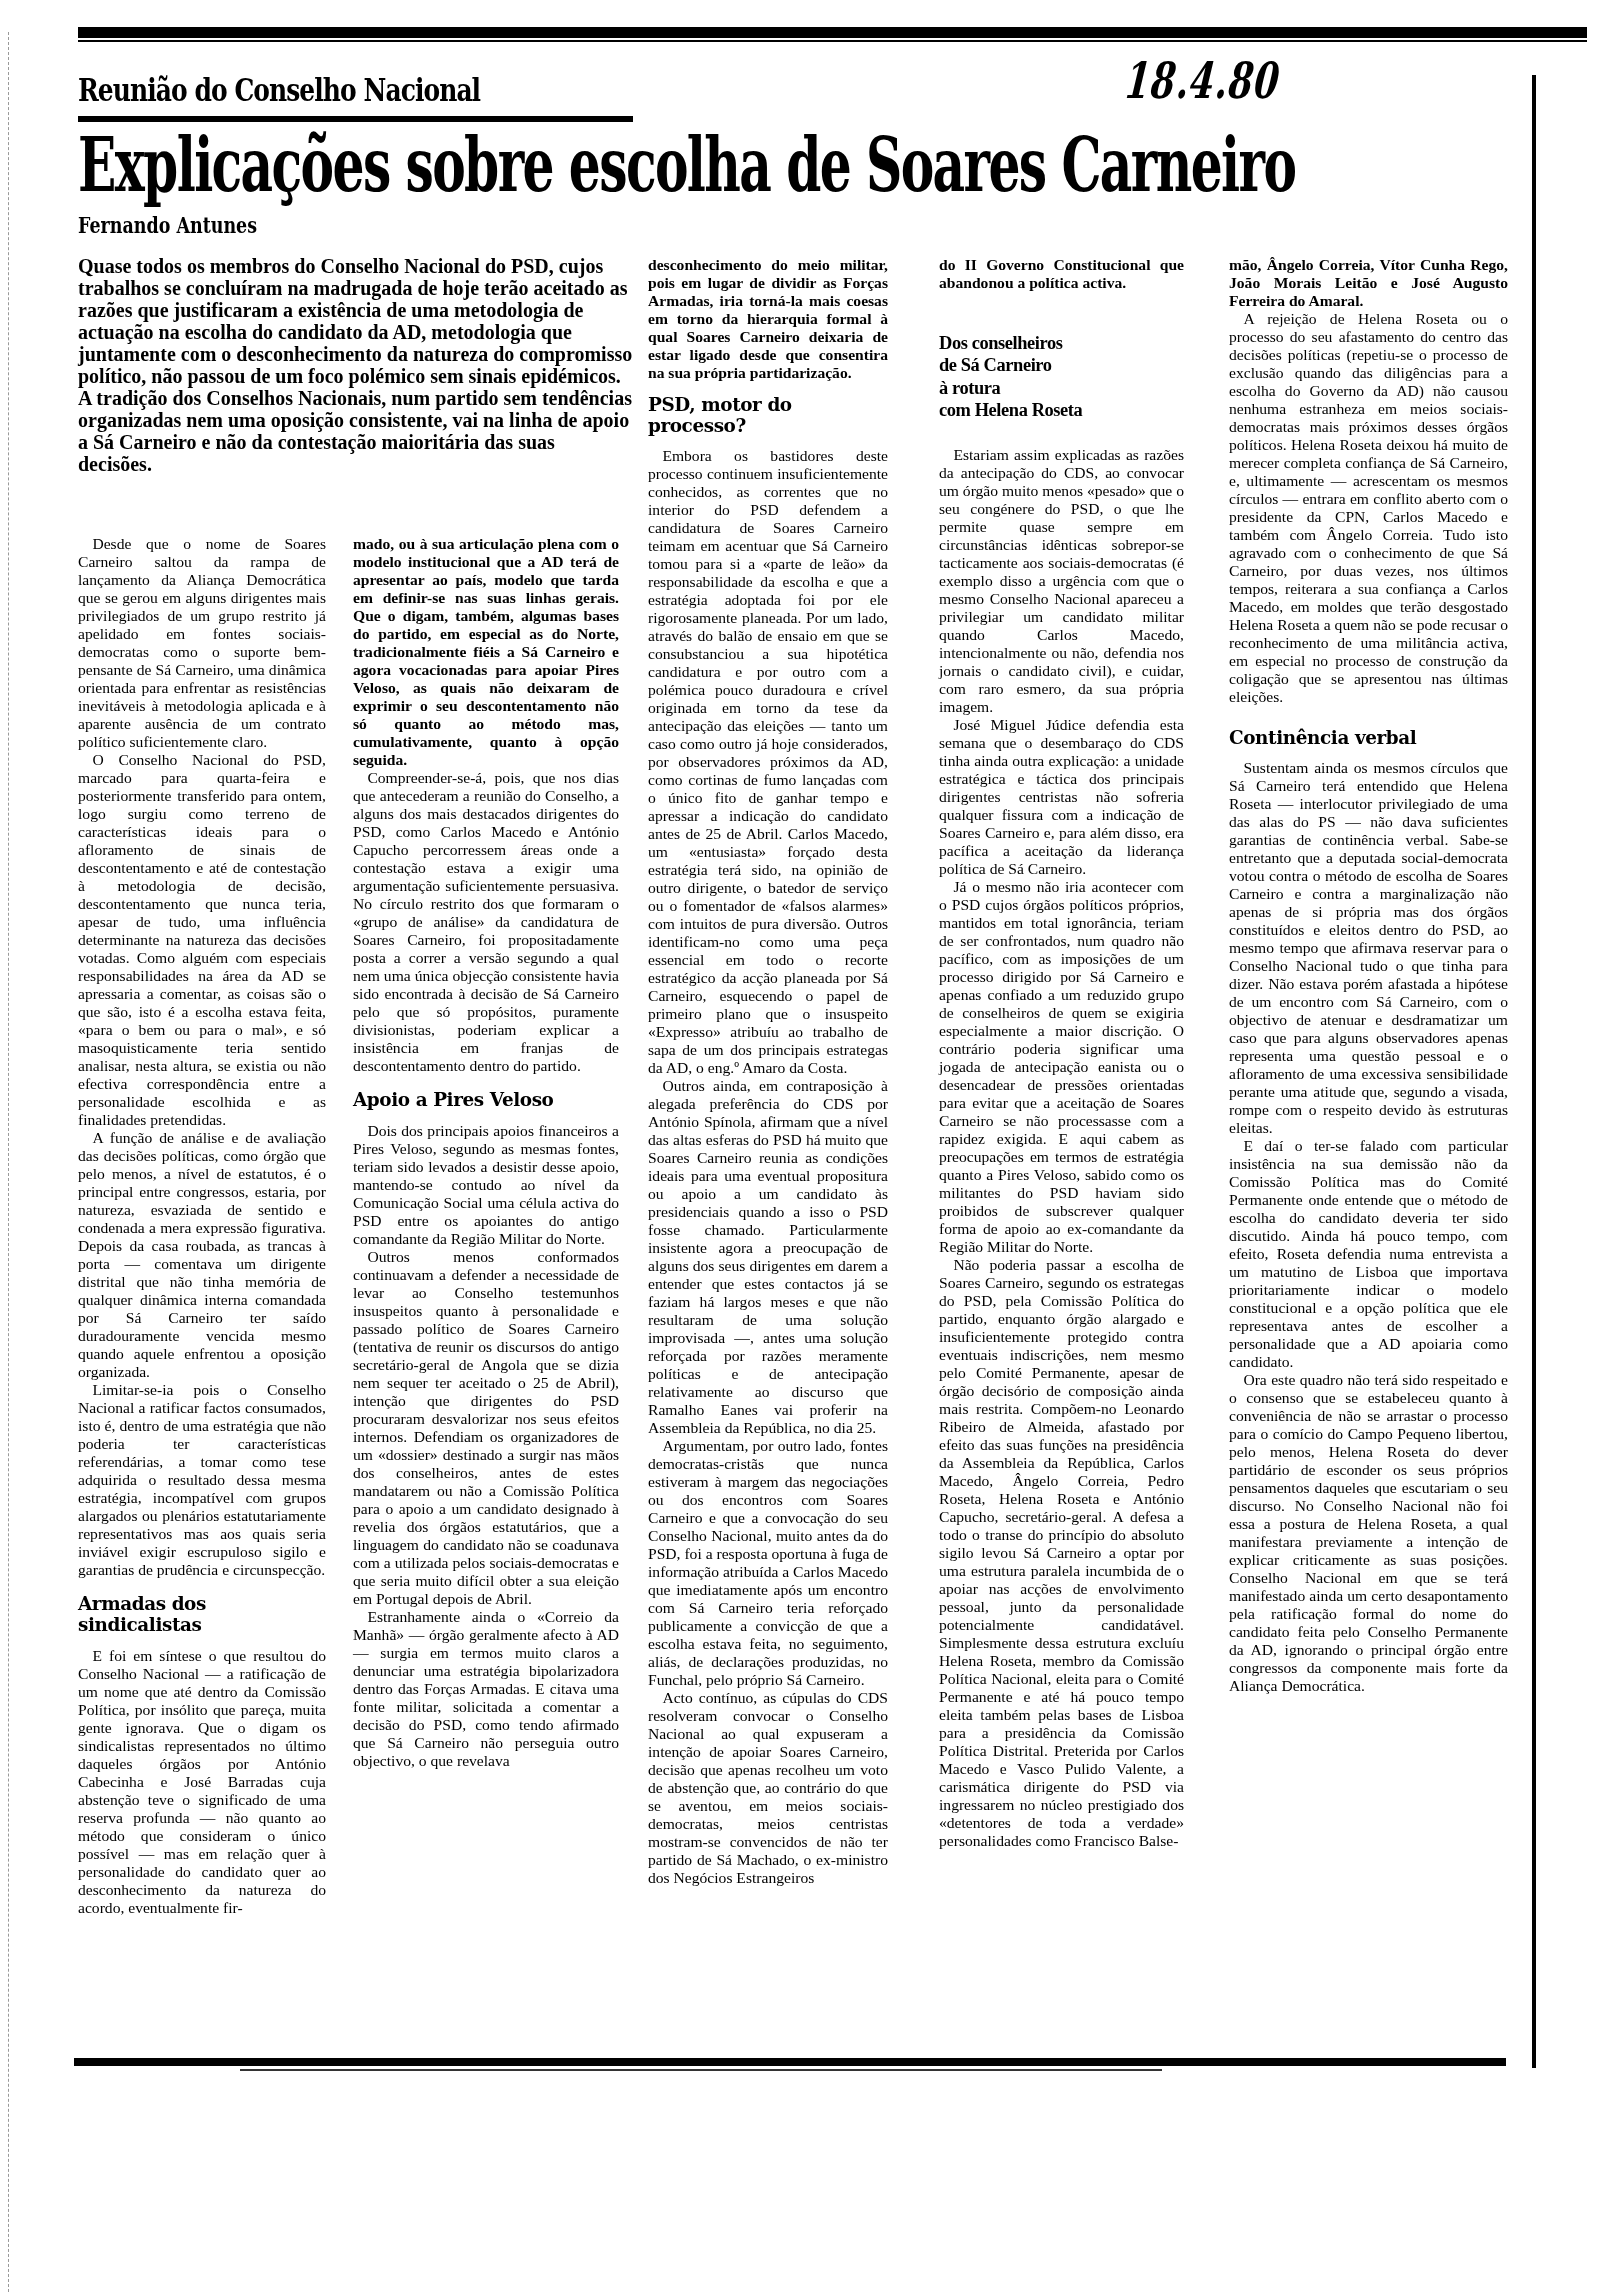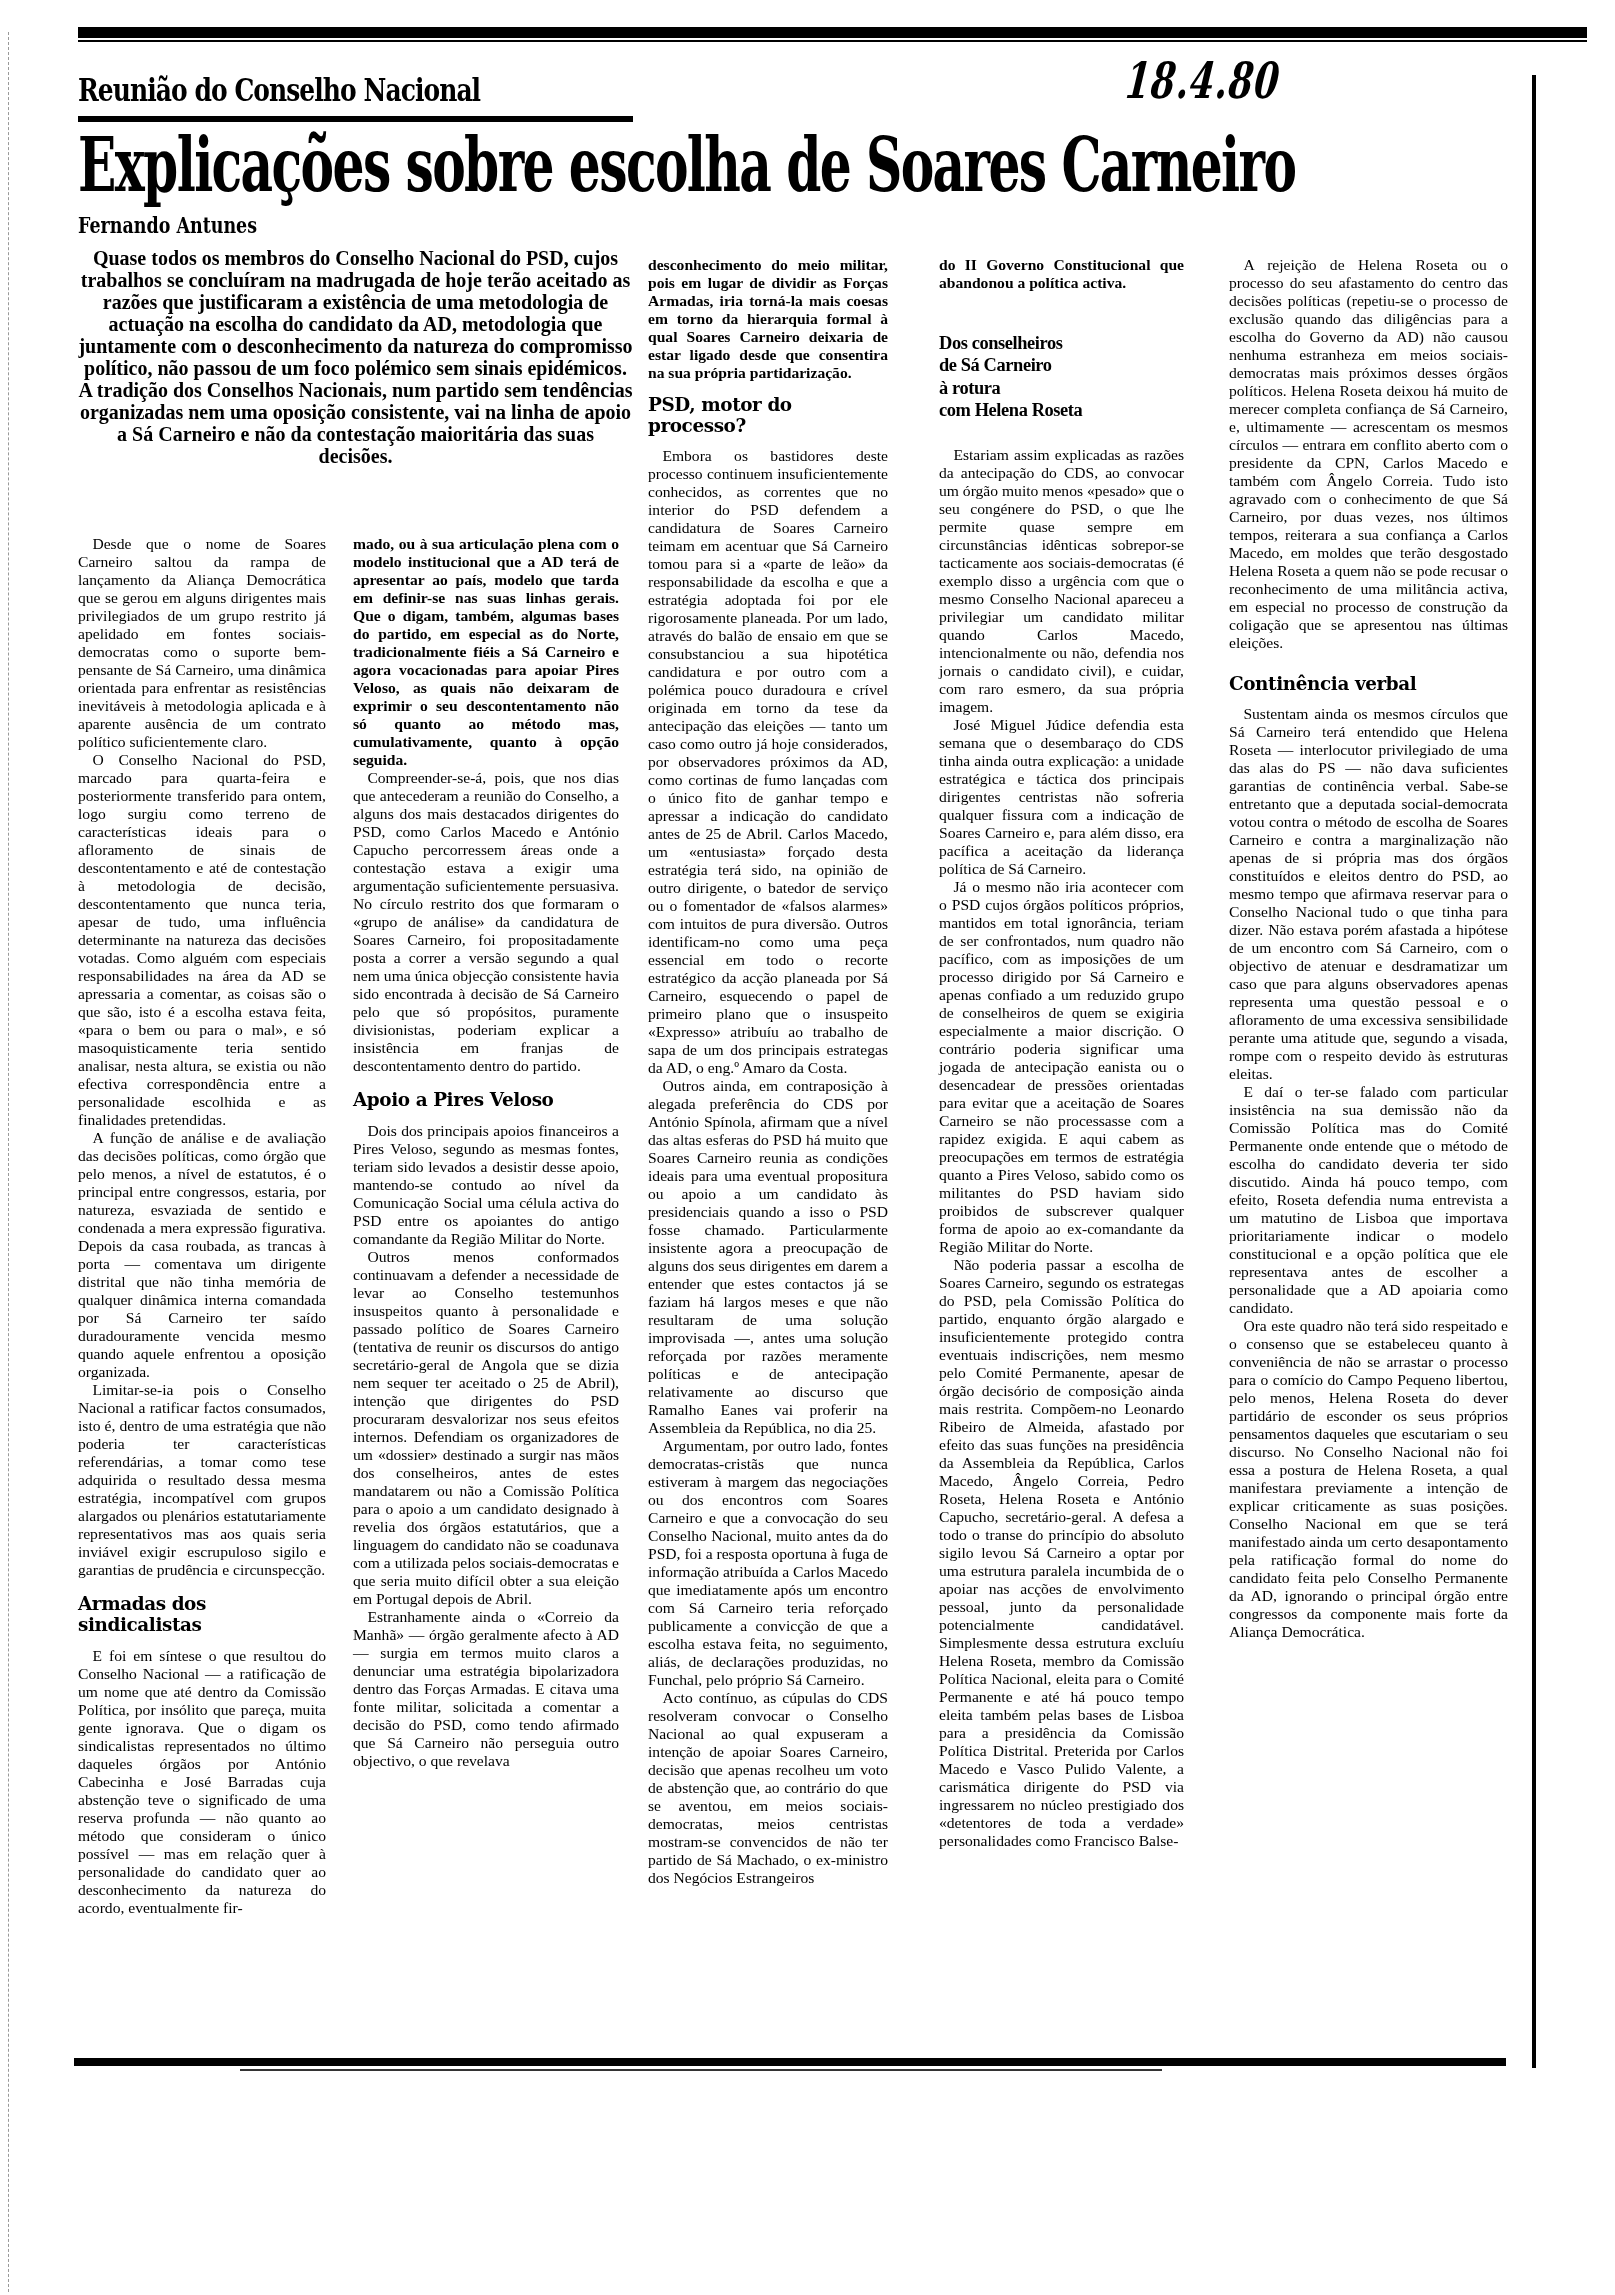--- a/index.html
+++ b/index.html
@@ -7,21 +7,21 @@
   .page { position: absolute; left: 0; top: 0; width: 1616px; height: 2295px; }
   .left-edge { position: absolute; left: 8px; top: 32px; width: 0.8px; height: 2260px; border-left: 0.8px dashed #999; }
   .top-rule-thick { position: absolute; left: 78px; top: 27px; width: 1509px; height: 11.2px; background: #000; }
   .top-rule-thin { position: absolute; left: 78px; top: 40px; width: 1509px; height: 2.4px; background: #000; }
   .right-rule { position: absolute; left: 1532px; top: 75px; width: 4px; height: 1993px; background: #000; }
   .kicker { position: absolute; left: 78px; top: 71px; font-family: "DejaVu Serif", serif; font-weight: bold; font-size: 32px; letter-spacing: -1.2px; transform: scaleX(0.78); transform-origin: left top; white-space: nowrap; }
   .kicker-rule { position: absolute; left: 78px; top: 116px; width: 555px; height: 5.6px; background: #000; }
   .handdate { position: absolute; left: 1129px; top: 51px; font-family: "DejaVu Serif", serif; font-style: italic; font-weight: bold; font-size: 50px; letter-spacing: 1.6px; transform: scaleX(0.7) skewX(-8deg); transform-origin: left top; white-space: nowrap; }
   .headline { position: absolute; left: 78px; top: 128px; font-family: "DejaVu Serif", serif; font-weight: bold; font-size: 74px; letter-spacing: -2.4px; line-height: 1; transform: scaleX(0.68); transform-origin: left top; white-space: nowrap; }
   .byline { position: absolute; left: 78px; top: 212px; font-family: "DejaVu Serif", serif; font-weight: bold; font-size: 22.4px; transform: scaleX(0.78); transform-origin: left top; white-space: nowrap; }
-  .lead { position: absolute; left: 78px; top: 247px; width: 555px; font-family: "Liberation Serif", serif; font-weight: bold; font-size: 20px; line-height: 22px; text-align: center; }
+  .lead { position: absolute; left: 78px; top: 255px; width: 555px; font-family: "Liberation Serif", serif; font-weight: bold; font-size: 20px; line-height: 22px; text-align: left; }
   .col { position: absolute; font-family: "Liberation Serif", serif; font-size: 15.6px; line-height: 18px; text-align: justify; hyphens: manual; }
   .col p { margin: 0; text-indent: 14.4px; }
   .col p.noindent { text-indent: 0; font-weight: bold; }
   .col h3 { font-family: "DejaVu Serif", serif; font-weight: bold; font-size: 18.4px; line-height: 21px; margin: 14.4px 0 11.2px 0; letter-spacing: -0.4px; text-align: left; }
   .col h3.multi { line-height: 22.4px; }
   .c1 { left: 78px; top: 535px; width: 248px; }
   .c2 { left: 353px; top: 535px; width: 266px; }
   .c3 { left: 648px; top: 256px; width: 240px; }
   .c4 { left: 939px; top: 256px; width: 245px; }
   .c5 { left: 1229px; top: 256px; width: 279px; }
@@ -81,20 +81,21 @@
       <span>à rotura</span><br>
       <span>com Helena Roseta</span>
     </h3>
     <p>Estariam assim explicadas as razões da antecipação do CDS, ao convocar um órgão muito menos «pesado» que o seu congénere do PSD, o que lhe permite quase sempre em circunstâncias idênticas sobrepor-se tacticamente aos sociais-democratas (é exemplo disso a urgência com que o mesmo Conselho Nacional apareceu a privilegiar um candidato militar quando Carlos Macedo, intencionalmente ou não, defendia nos jornais o candidato civil), e cuidar, com raro esmero, da sua própria imagem.</p>
     <p>José Miguel Júdice defendia esta semana que o desembaraço do CDS tinha ainda outra explicação: a unidade estratégica e táctica dos principais dirigentes centristas não sofreria qualquer fissura com a indicação de Soares Carneiro e, para além disso, era pacífica a aceitação da liderança política de Sá Carneiro.</p>
     <p>Já o mesmo não iria acontecer com o PSD cujos órgãos políticos próprios, mantidos em total ignorância, teriam de ser confrontados, num quadro não pacífico, com as imposições de um processo dirigido por Sá Carneiro e apenas confiado a um reduzido grupo de conselheiros de quem se exigiria especialmente a maior discrição. O contrário poderia significar uma jogada de antecipação eanista ou o desencadear de pressões orientadas para evitar que a aceitação de Soares Carneiro se não processasse com a rapidez exigida. E aqui cabem as preocupações em termos de estratégia quanto a Pires Veloso, sabido como os militantes do PSD haviam sido proibidos de subscrever qualquer forma de apoio ao ex-comandante da Região Militar do Norte.</p>
     <p>Não poderia passar a escolha de Soares Carneiro, segundo os estrategas do PSD, pela Comissão Política do partido, enquanto órgão alargado e insuficientemente protegido contra eventuais indiscrições, nem mesmo pelo Comité Permanente, apesar de órgão decisório de composição ainda mais restrita. Compõem-no Leonardo Ribeiro de Almeida, afastado por efeito das suas funções na presidência da Assembleia da República, Carlos Macedo, Ângelo Correia, Pedro Roseta, Helena Roseta e António Capucho, secretário-geral. A defesa a todo o transe do princípio do absoluto sigilo levou Sá Carneiro a optar por uma estrutura paralela incumbida de o apoiar nas acções de envolvimento pessoal, junto da personalidade potencialmente candidatável. Simplesmente dessa estrutura excluíu Helena Roseta, membro da Comissão Política Nacional, eleita para o Comité Permanente e até há pouco tempo eleita também pelas bases de Lisboa para a presidência da Comissão Política Distrital. Preterida por Carlos Macedo e Vasco Pulido Valente, a carismática dirigente do PSD via ingressarem no núcleo prestigiado dos «detentores de toda a verdade» personalidades como Francisco Balse-</p>
   </div>
 
   <div class="col c5">
+    <p class="noindent">mão, Ângelo Correia, Vítor Cunha Rego, João Morais Leitão e José Augusto Ferreira do Amaral.</p>
     <p>A rejeição de Helena Roseta ou o processo do seu afastamento do centro das decisões políticas (repetiu-se o processo de exclusão quando das diligências para a escolha do Governo da AD) não causou nenhuma estranheza em meios sociais-democratas mais próximos desses órgãos políticos. Helena Roseta deixou há muito de merecer completa confiança de Sá Carneiro, e, ultimamente — acrescentam os mesmos círculos — entrara em conflito aberto com o presidente da CPN, Carlos Macedo e também com Ângelo Correia. Tudo isto agravado com o conhecimento de que Sá Carneiro, por duas vezes, nos últimos tempos, reiterara a sua confiança a Carlos Macedo, em moldes que terão desgostado Helena Roseta a quem não se pode recusar o reconhecimento de uma militância activa, em especial no processo de construção da coligação que se apresentou nas últimas eleições.</p>
     <h3 style="margin-top:21px;">Continência verbal</h3>
     <p>Sustentam ainda os mesmos círculos que Sá Carneiro terá entendido que Helena Roseta — interlocutor privilegiado de uma das alas do PS — não dava suficientes garantias de continência verbal. Sabe-se entretanto que a deputada social-democrata votou contra o método de escolha de Soares Carneiro e contra a marginalização não apenas de si própria mas dos órgãos constituídos e eleitos dentro do PSD, ao mesmo tempo que afirmava reservar para o Conselho Nacional tudo o que tinha para dizer. Não estava porém afastada a hipótese de um encontro com Sá Carneiro, com o objectivo de atenuar e desdramatizar um caso que para alguns observadores apenas representa uma questão pessoal e o afloramento de uma excessiva sensibilidade perante uma atitude que, segundo a visada, rompe com o respeito devido às estruturas eleitas.</p>
     <p>E daí o ter-se falado com particular insistência na sua demissão não da Comissão Política mas do Comité Permanente onde entende que o método de escolha do candidato deveria ter sido discutido. Ainda há pouco tempo, com efeito, Roseta defendia numa entrevista a um matutino de Lisboa que importava prioritariamente indicar o modelo constitucional e a opção política que ele representava antes de escolher a personalidade que a AD apoiaria como candidato.</p>
     <p>Ora este quadro não terá sido respeitado e o consenso que se estabeleceu quanto à conveniência de não se arrastar o processo para o comício do Campo Pequeno libertou, pelo menos, Helena Roseta do dever partidário de esconder os seus próprios pensamentos daqueles que escutariam o seu discurso. No Conselho Nacional não foi essa a postura de Helena Roseta, a qual manifestara previamente a intenção de explicar criticamente as suas posições. Conselho Nacional em que se terá manifestado ainda um certo desapontamento pela ratificação formal do nome do candidato feita pelo Conselho Permanente da AD, ignorando o principal órgão entre congressos da componente mais forte da Aliança Democrática.</p>
   </div>
 
   <div class="bottom-rule-thick"></div>
   <div class="bottom-rule-thin"></div>
 </div>

